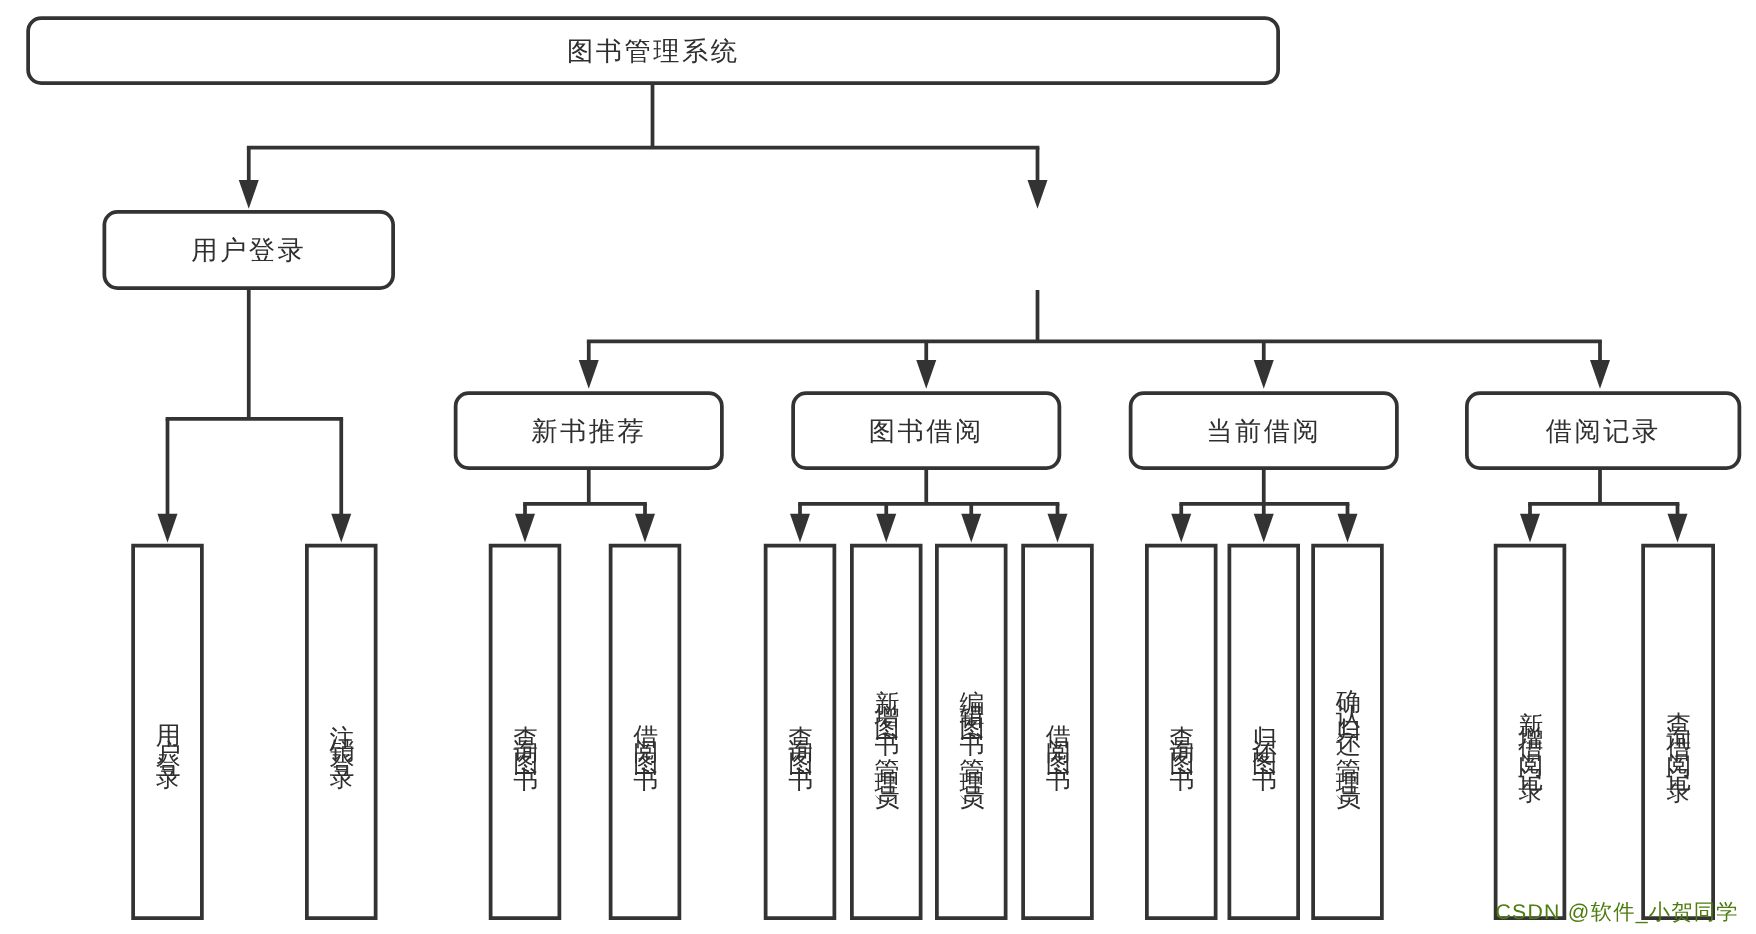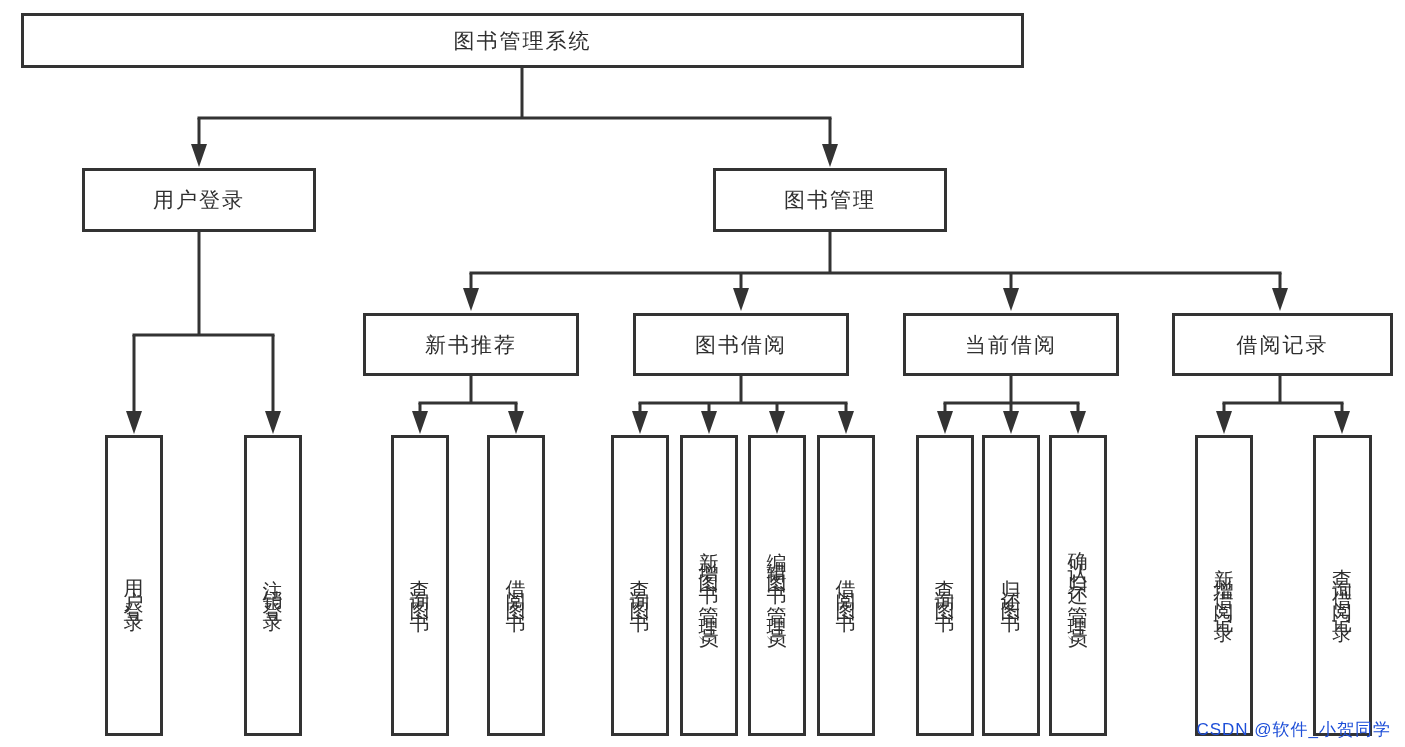--- a/index.html
+++ b/index.html
@@ -29,36 +29,37 @@
     border: 3px solid #333333;
     display: flex;
     align-items: center;
     justify-content: center;
     z-index: 1;
   }
   .box-h {
     font-size: 21px;
     letter-spacing: 2px;
     white-space: nowrap;
+    border-radius: 12px;
   }
   .box-v .vtext {
     writing-mode: vertical-rl;
     text-orientation: mixed;
     font-size: 20px;
     line-height: 1;
     letter-spacing: 11px;
     white-space: nowrap;
   }
   .watermark {
     position: absolute;
     right: 14px;
     bottom: 6px;
     font-size: 17px;
     letter-spacing: 1px;
-    color: #1d4ed8;
+    color: #4d7c0f;
     z-index: 2;
     white-space: nowrap;
   }
 </style>
 </head>
 <body>
 
 <div class="diagram">
 
   <svg class="connectors" width="1405" height="747" viewBox="0 0 1405 747" aria-hidden="true">
@@ -127,23 +128,20 @@
     </g>
   </svg>
 
   <div class="box box-h" style="left:21px; top:13px; width:1003px; height:55px;">
     <span>图书管理系统</span>
   </div>
 
   <div class="box box-h" style="left:82px; top:168px; width:234px; height:64px;">
     <span>用户登录</span>
   </div>
-  <div class="box box-h" style="left:713px; top:168px; width:234px; height:64px;">
-    <span>图书管理</span>
-  </div>
 
   <div class="box box-h" style="left:633px; top:313px; width:216px; height:63px;">
     <span>图书借阅</span>
   </div>
   <div class="box box-h" style="left:363px; top:313px; width:216px; height:63px;">
     <span>新书推荐</span>
   </div>
   <div class="box box-h" style="left:1172px; top:313px; width:221px; height:63px;">
     <span>借阅记录</span>
   </div>

